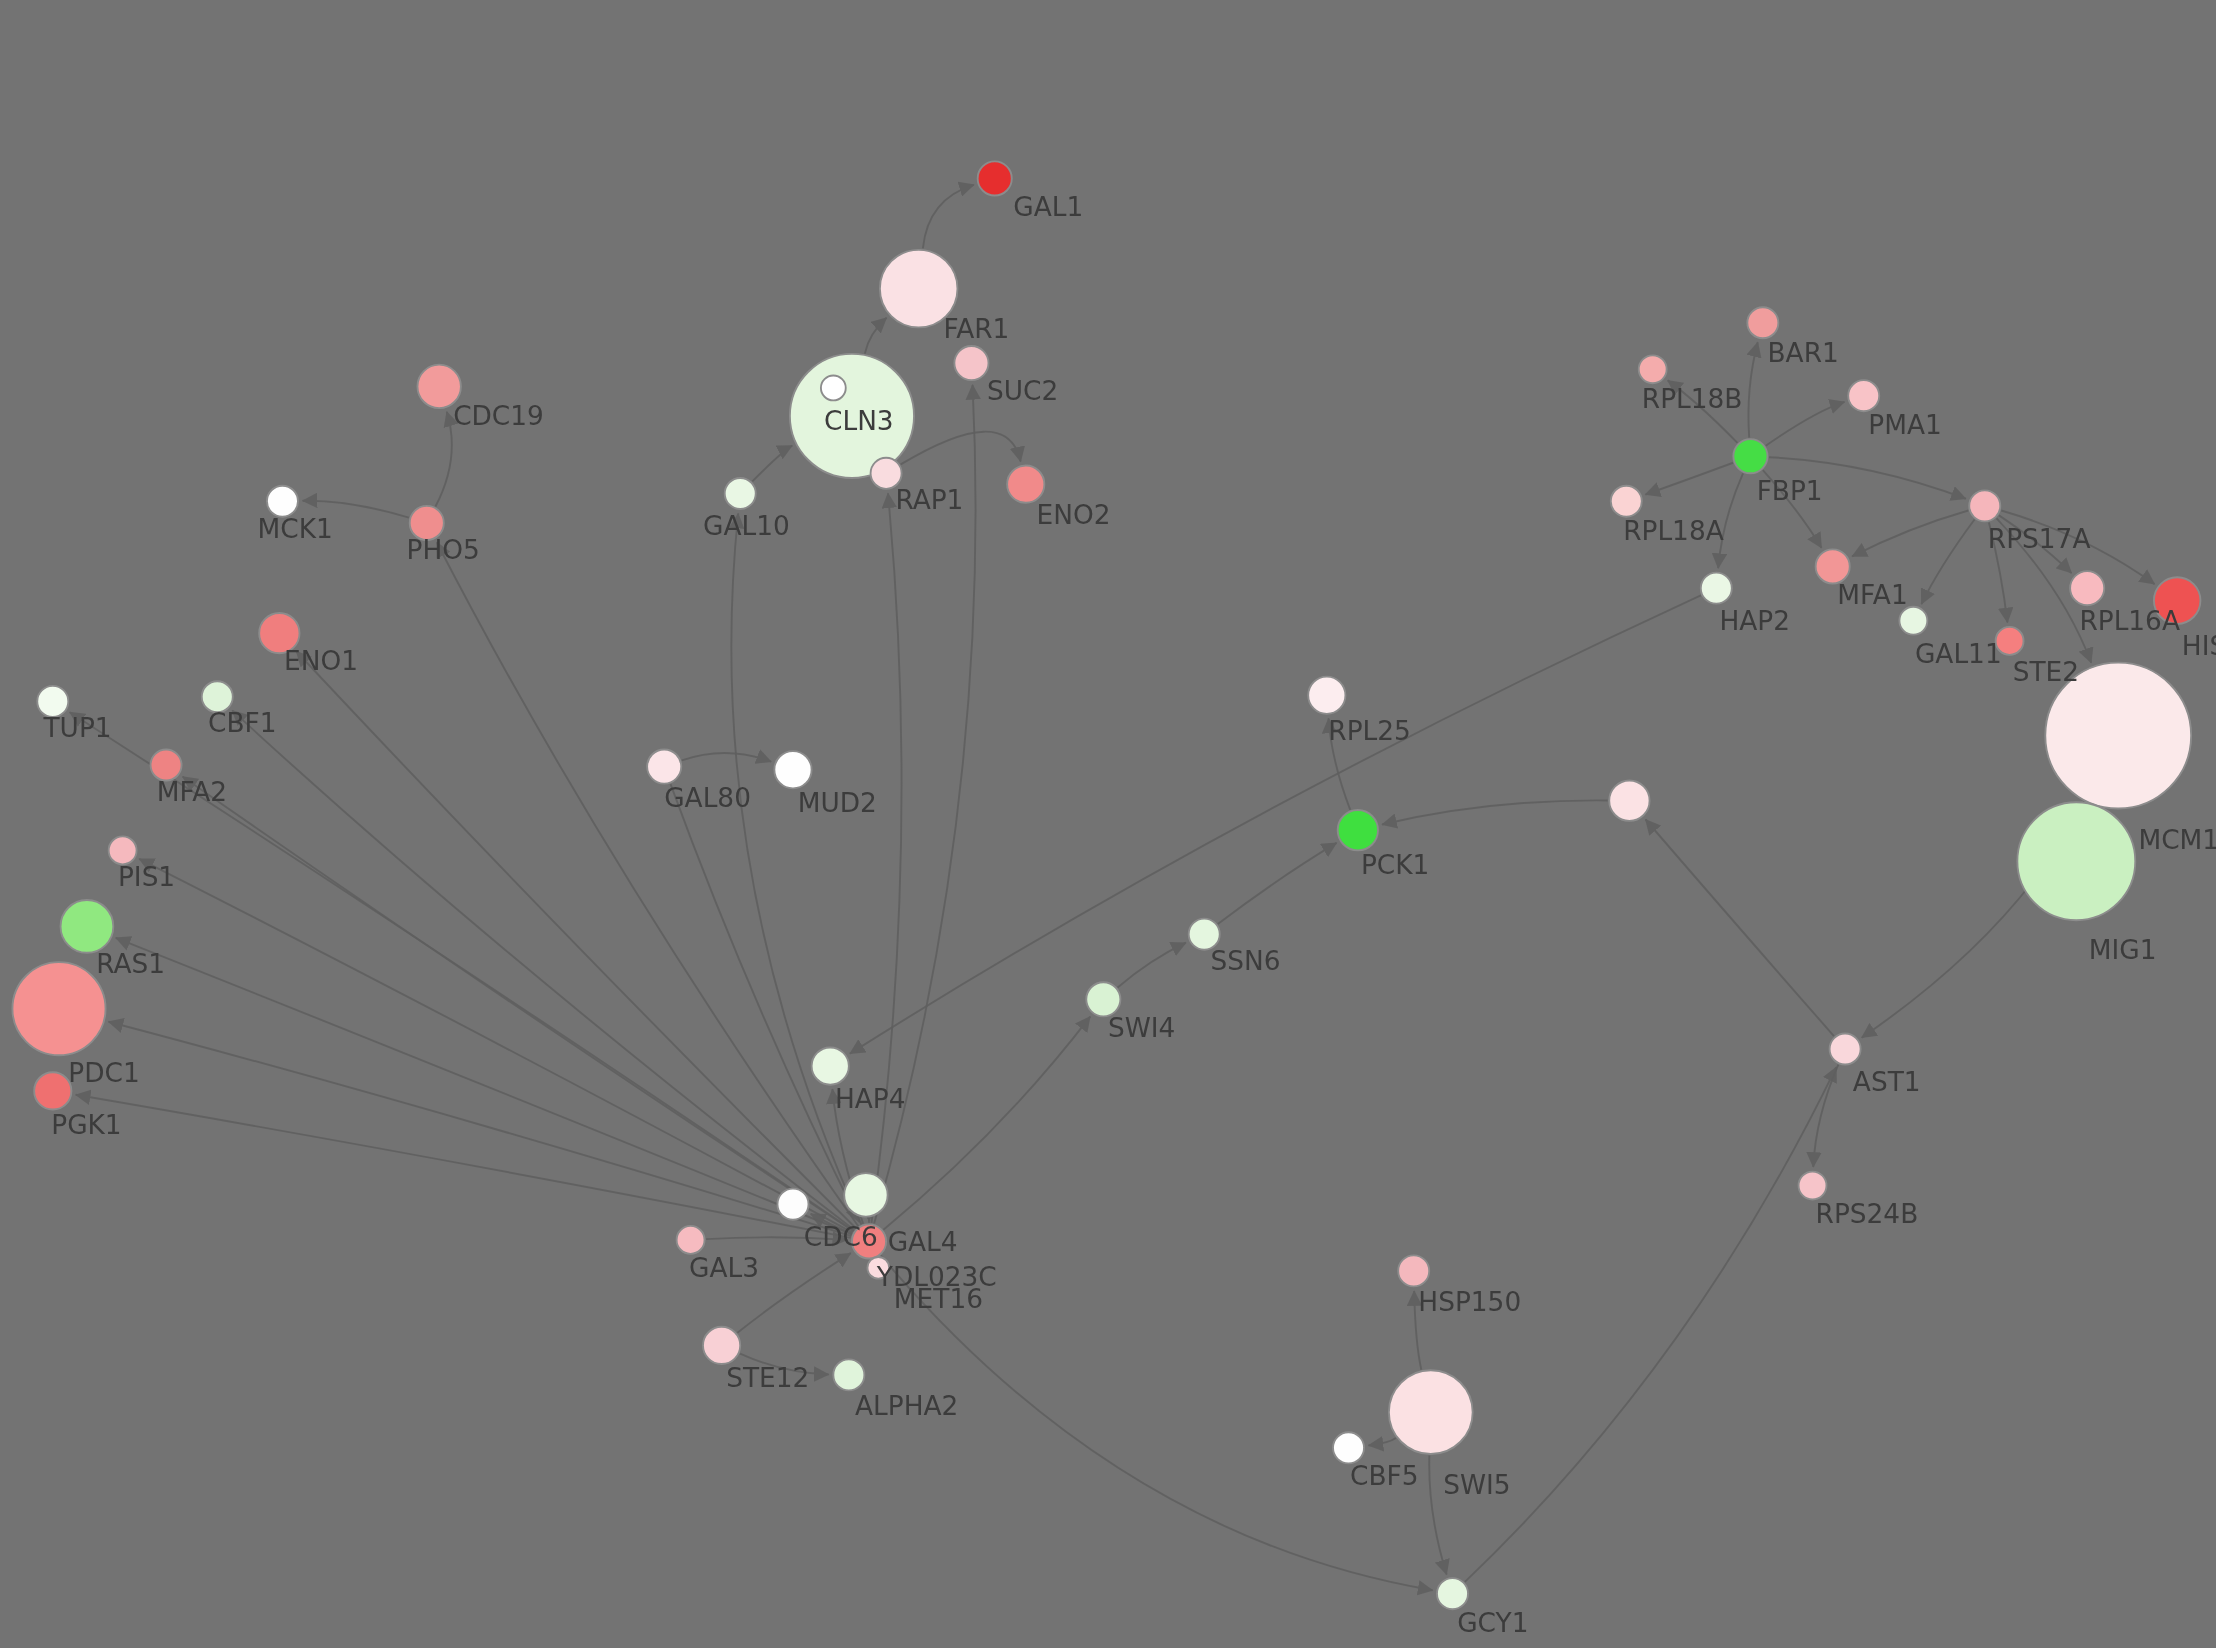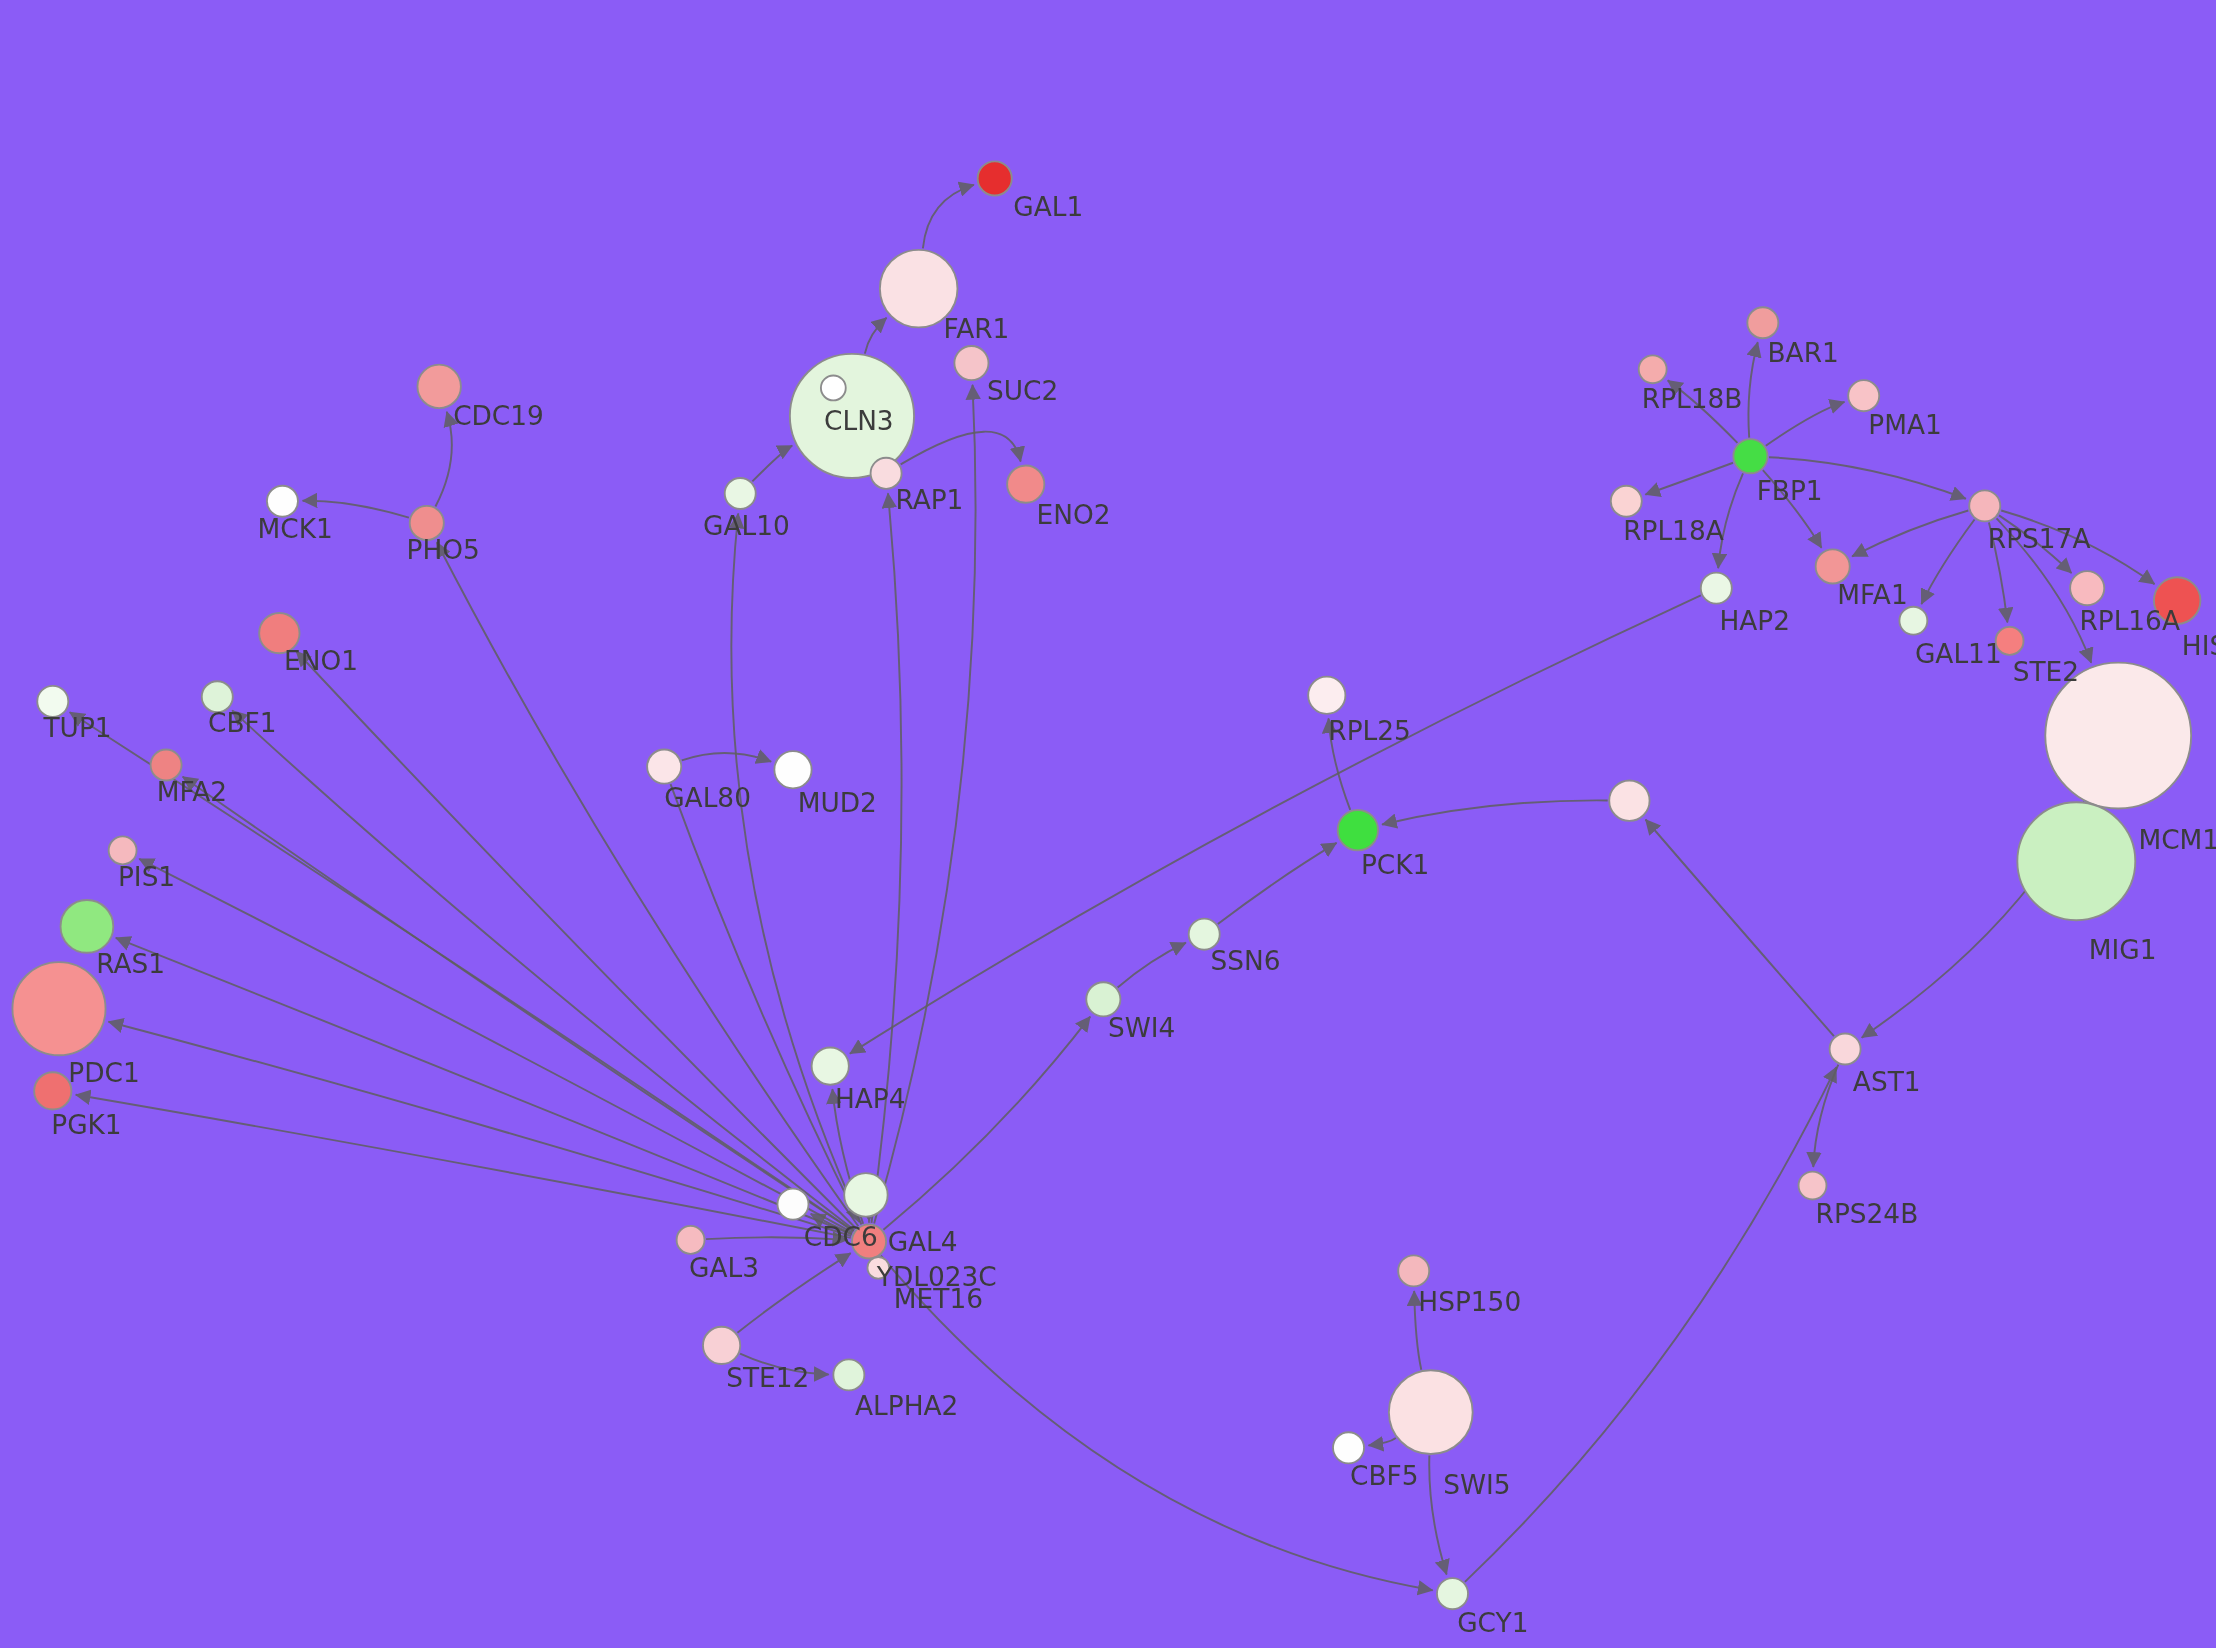--- a/index.html
+++ b/index.html
@@ -1,16 +1,16 @@
 <!DOCTYPE html>
 <html style="font-size:12.4px"><head>
 <meta charset="utf-8">
 <style>
   html,body{margin:0;padding:0;background:#ffffff;}
-  .stage{position:relative;width:2216px;height:1648px;background:#8b5cf6;overflow:hidden;}
+  .stage{position:relative;width:2216px;height:1648px;background:#737373;overflow:hidden;}
   svg{display:block;}
   .edge{fill:none;stroke:#5f5f5f;stroke-width:1.25;opacity:.85;}
   .node{stroke:#8c8c8c;stroke-width:1.2;cursor:pointer;}
   .node-label{font-family:"DejaVu Sans","Liberation Sans",sans-serif;font-size:17px;fill:#3c3c3c;user-select:none;}
 </style>
 </head>
 <body>
 
 <div class="stage">
   <svg id="graph-svg" width="2216" height="1648" viewBox="0 0 1428 1062" xmlns="http://www.w3.org/2000/svg">

